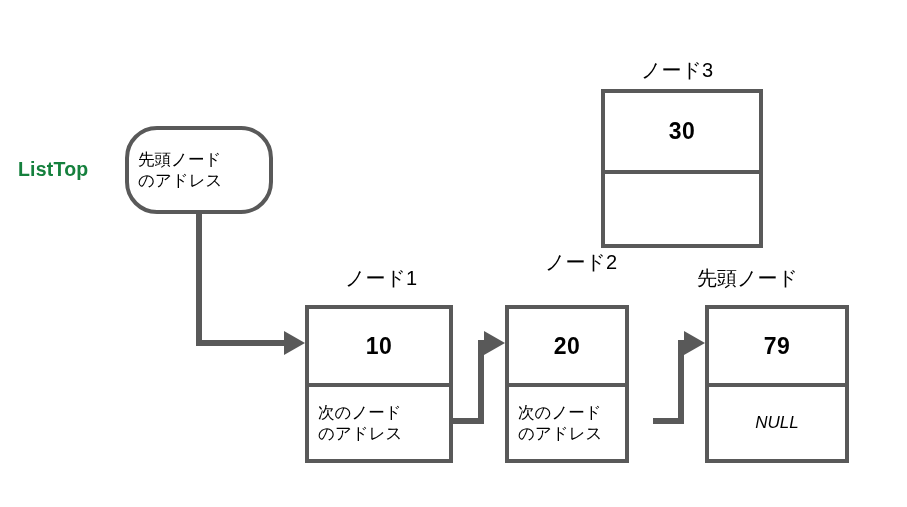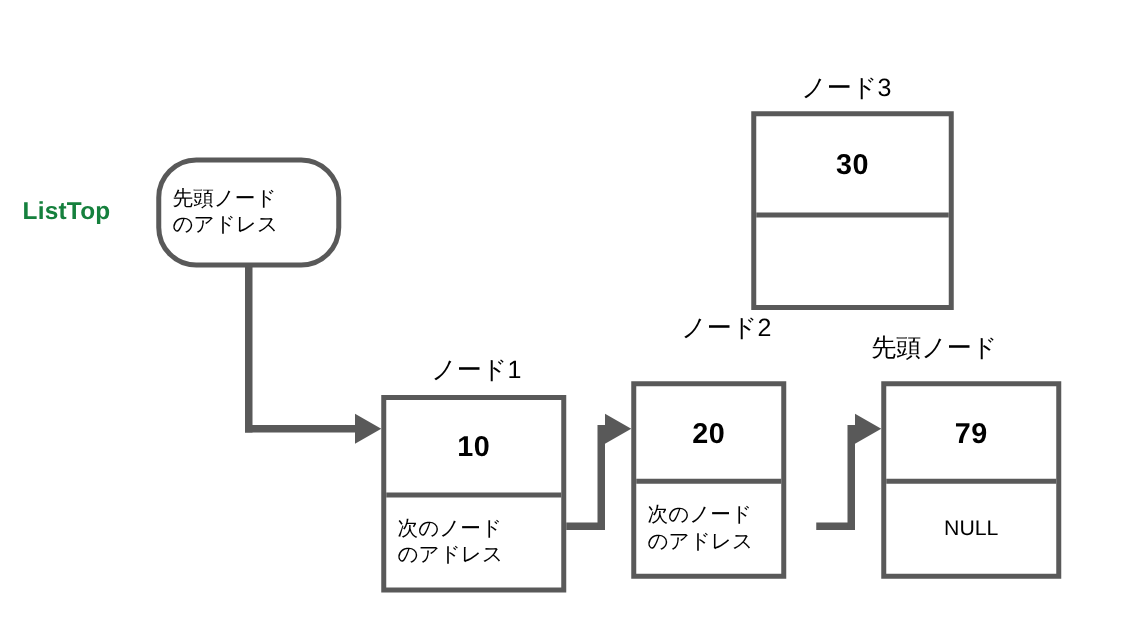--- a/index.html
+++ b/index.html
@@ -105,23 +105,23 @@
     <div class="cell cell-addr" style="top:0; bottom:0;">
       <span class="addr-text">先頭ノード
 のアドレス</span>
     </div>
   </div>
 
   <div class="seg" style="left:196px; top:213px; width:6px; height:133px;"></div>
   <div class="seg" style="left:196px; top:340px; width:88px; height:6px;"></div>
   <div class="arrow-right" style="left:284px; top:331px;"></div>
 
-  <div class="node-label" style="left:345px; top:265px;margin-top:17px;">ノード1</div>
+  <div class="node-label" style="left:345px; top:265px;">ノード1</div>
 
-  <div class="box" style="left:305px; top:316px; width:148px; height:158px;">
+  <div class="box" style="left:305px; top:305px; width:148px; height:158px;">
     <div class="cell cell-value" style="height:78px;">
       <span class="value-text">10</span>
     </div>
     <div class="cell cell-addr" style="height:72px;">
       <span class="addr-text">次のノード
 のアドレス</span>
     </div>
   </div>
 
   <div class="seg" style="left:453px; top:418px; width:31px; height:6px;"></div>
@@ -143,21 +143,21 @@
   <div class="seg" style="left:653px; top:418px; width:31px; height:6px;"></div>
   <div class="seg" style="left:678px; top:340px; width:6px; height:84px;"></div>
   <div class="arrow-right" style="left:684px; top:331px;"></div>
 
   <div class="node-label" style="left:697px; top:265px;">先頭ノード</div>
 
   <div class="box" style="left:705px; top:305px; width:144px; height:158px;">
     <div class="cell cell-value" style="height:78px;">
       <span class="value-text">79</span>
     </div>
-    <div class="cell cell-addr" style="height:72px;">
+    <div class="cell cell-addr" style="height:72px;font-style:italic;">
       <span class="addr-text centered">NULL</span>
     </div>
   </div>
 
   <div class="node-label" style="left:641px; top:57px;">ノード3</div>
 
   <div class="box" style="left:601px; top:89px; width:162px; height:159px;">
     <div class="cell cell-value" style="height:81px;">
       <span class="value-text">30</span>
     </div>

